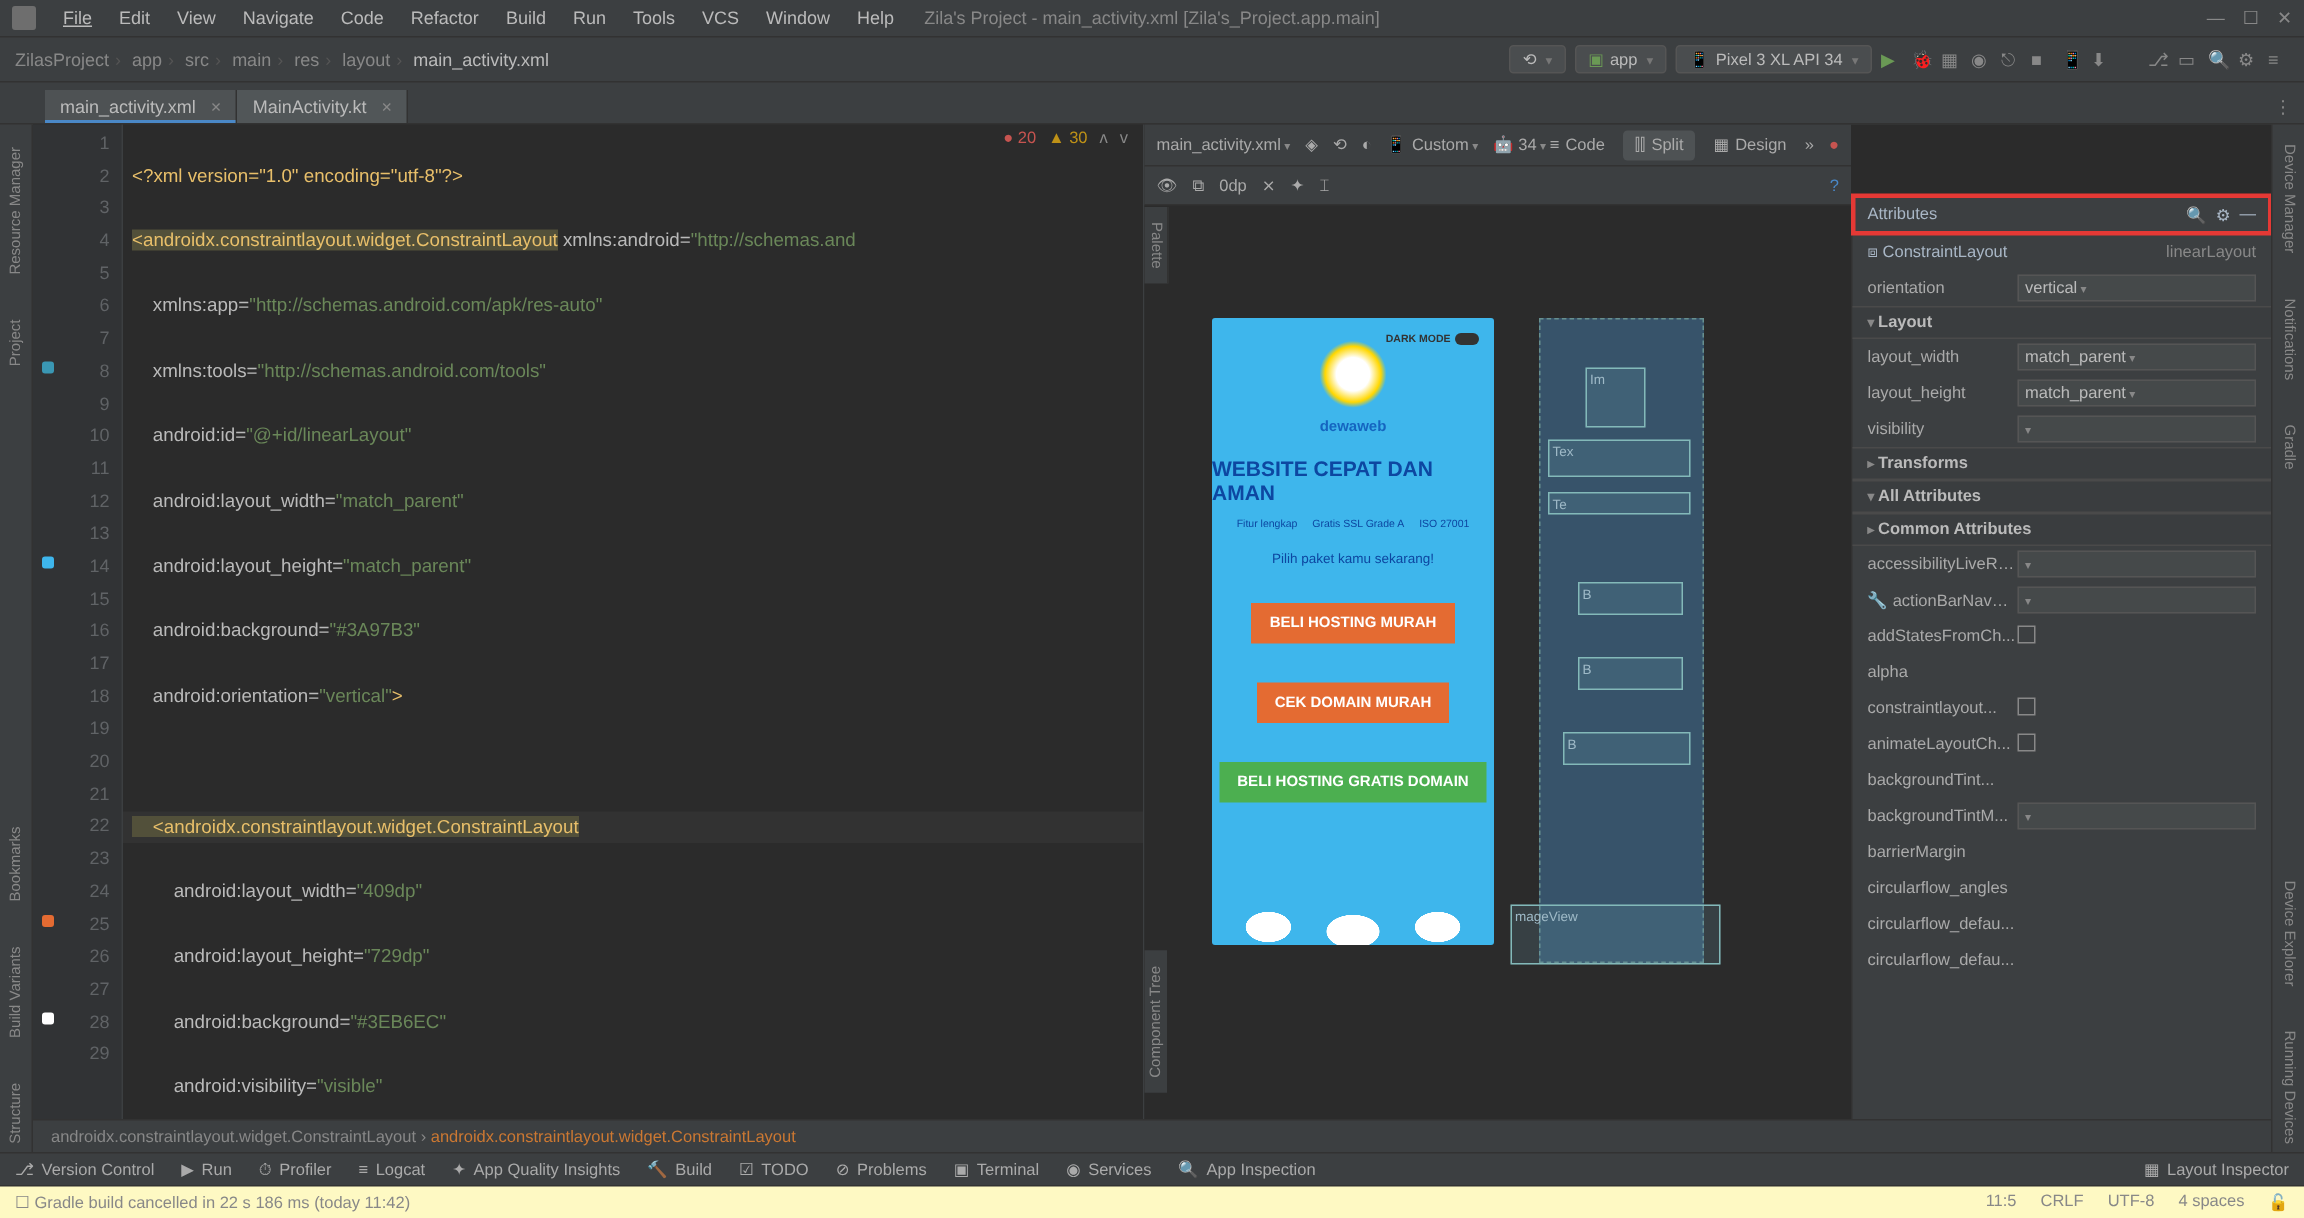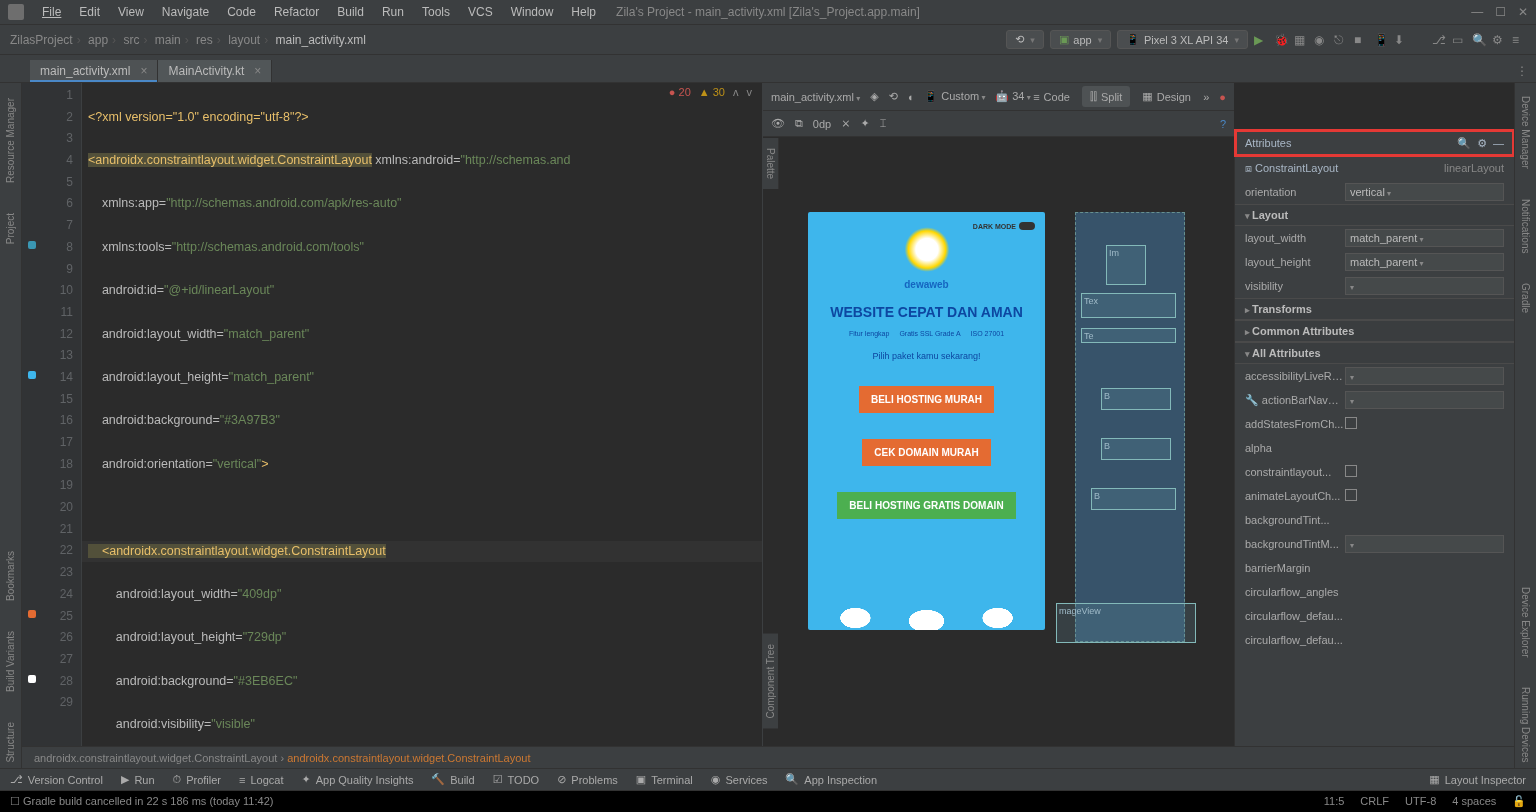--- a/index.html
+++ b/index.html
@@ -37,21 +37,21 @@
 .code .line.hl11 { background:#323232; }
 .tag{color:#e8bf6a}.attr{color:#bababa}.str{color:#6a8759}.warn{background:#52503a;color:#e8bf6a}
 .code-header { position:absolute; top:3px; right:10px; display:flex; gap:8px; align-items:center; font-size:11px; color:#888; z-index:2; }
 .code-header .err { color:#c75450; }
 .code-header .wrn { color:#be9117; }
 .breadcrumb2 { height:22px; background:#3c3f41; padding:2px 12px; color:#888; font-size:11px; display:flex; align-items:center; border-top:1px solid #323232; position:absolute; bottom:0; left:22px; right:22px; z-index:3; }
 .design-pane { flex:1; background:#2b2b2b; border-left:1px solid #3c3f41; display:flex; flex-direction:column; position:relative; }
 .design-toolbar { height:28px; background:#3c3f41; display:flex; align-items:center; padding:0 8px; gap:10px; font-size:11px; color:#aaa; border-bottom:1px solid #323232; }
 .design-toolbar2 { height:26px; background:#3c3f41; display:flex; align-items:center; padding:0 8px; gap:10px; font-size:11px; color:#aaa; border-bottom:1px solid #323232; }
 .design-canvas { flex:1; background:#2b2b2b; display:flex; gap:30px; padding:75px 20px 20px 45px; overflow:hidden; }
-.phone { width:237px; height:418px; background:#3EB6EC; border-radius:2px; display:flex; flex-direction:column; align-items:center; padding-top:10px; position:relative; }
+.phone { width:188px; height:418px; background:#3EB6EC; border-radius:2px; display:flex; flex-direction:column; align-items:center; padding-top:10px; position:relative; }
 .phone .dm { position:absolute; top:10px; right:10px; font-size:7px; color:#333; font-weight:bold; display:flex; align-items:center; gap:3px;}
 .phone .dm::after{content:"";width:16px;height:8px;background:#333;border-radius:4px;display:inline-block;}
 .phone .angel { width:50px; height:55px; background:radial-gradient(circle,#fff 30%,#ffd700 50%,transparent 60%); margin-bottom:2px; }
 .phone .brand { color:#1565c0; font-size:10px; font-weight:bold; margin-bottom:14px; }
 .phone h1 { color:#0d47a1; font-size:14px; font-weight:bold; margin-bottom:10px; }
 .phone .feat { font-size:7px; color:#0d47a1; display:flex; gap:10px; margin-bottom:14px; }
 .phone .sub { color:#0d47a1; font-size:9px; margin-bottom:25px; }
 .phone .btn { padding:8px 12px; color:#fff; font-size:10px; font-weight:bold; margin-bottom:26px; }
 .phone .b1 { background:#e46b32; }
 .phone .b2 { background:#e46b32; }
@@ -70,21 +70,21 @@
 .attr-row .v { flex:1; }
 .attr-row .v input,.attr-row .v .sel { width:100%; background:#45494a; border:1px solid #555; color:#bbb; padding:2px 4px; font-size:11px; }
 .attr-sec { padding:4px 10px; color:#bbb; font-weight:bold; border-top:1px solid #4a4a4a; border-bottom:1px solid #4a4a4a; background:#3a3d3f; }
 .attr-sec::before { content:"▾ "; color:#888; font-size:9px; }
 .attr-sec.collapsed::before { content:"▸ "; }
 .attr-row.hlred { border:3px solid #e53935; background:#214283; margin:0 2px; }
 .attr-row.hlred .v input { background:#214283; border:1px solid #4a88c7; color:#fff; }
 .swatch { width:14px;height:14px;display:inline-block;vertical-align:middle;margin-right:4px;border:1px solid #222;}
 .bottombar { height:22px; background:#3c3f41; display:flex; align-items:center; padding:0 10px; gap:18px; font-size:11px; color:#aaa; border-top:1px solid #323232; position:relative; }
 .bottombar .bitem { display:flex; align-items:center; gap:5px; cursor:pointer;}
-.statusbar { height:22px; background:#000000; display:flex; align-items:center; padding:0 10px; color:#888; font-size:11px; border-top:1px solid #323232;gap:24px; }
+.statusbar { height:22px; background:#fef9c3; display:flex; align-items:center; padding:0 10px; color:#888; font-size:11px; border-top:1px solid #323232;gap:24px; }
 .statusbar .r { margin-left:auto; display:flex; gap:16px; }
 .palette-tab { position:absolute; left:0; top:55px; writing-mode:vertical-rl; background:#3c3f41; padding:10px 2px; font-size:10px; color:#888; border-right:1px solid #323232; }
 .comptree-tab { position:absolute; left:0; bottom:40px; writing-mode:vertical-rl; transform:rotate(180deg); background:#3c3f41; padding:10px 2px; font-size:10px; color:#888; }
 .dd{color:#777;font-size:9px;margin-left:2px;}
 .caret::after{content:" ▾";font-size:8px;color:#888;}
 .box-icon{width:12px;height:12px;border:1px solid #888;display:inline-block;}
 </style>
 </head>
 <body>
 
@@ -325,22 +325,22 @@
           <div class="sel caret">match_parent</div>
         </span>
     </div>
     <div class="attr-row">
         <span class="k">visibility</span>
         <span class="v">
           <div class="sel caret"></div>
         </span>
       </div>
     <div class="attr-sec collapsed">Transforms</div>
+    <div class="attr-sec">All Attributes</div>
     <div class="attr-sec collapsed">Common Attributes</div>
-    <div class="attr-sec">All Attributes</div>
     <div class="attr-row">
         <span class="k">accessibilityLiveRe...</span>
         <span class="v">
           <div class="sel caret"></div>
         </span>
       </div>
     <div class="attr-row">
         <span class="k">🔧 <span>actionBarNavMo...</span></span>
         <span class="v">
           <div class="sel caret"></div>

